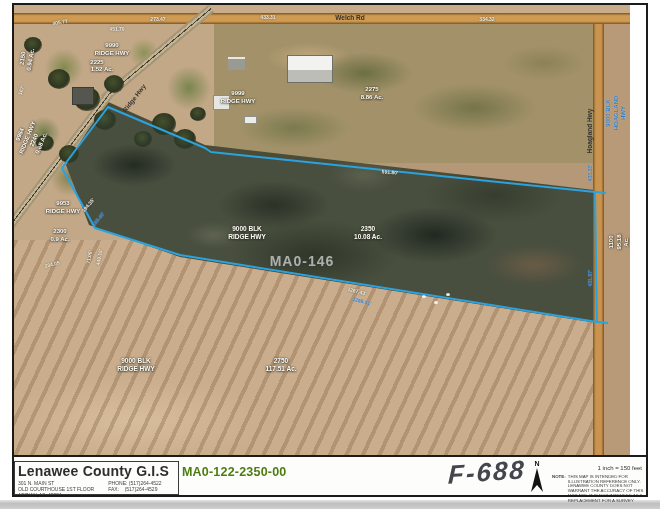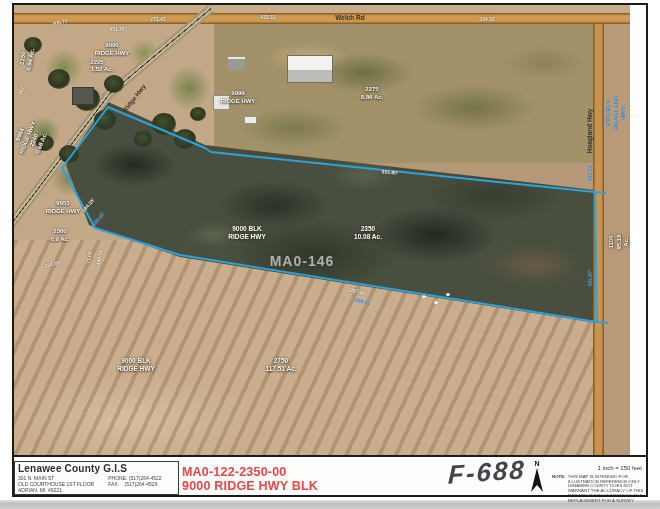--- a/index.html
+++ b/index.html
@@ -69,24 +69,24 @@
   .water{position:absolute;font-size:14px;font-weight:bold;color:rgba(187,192,190,.88);
        letter-spacing:1px;z-index:29;transform:translate(-50%,-50%);
        text-shadow:0 0 2px rgba(60,60,55,.5);white-space:nowrap;}
   
   #frame{position:absolute;left:12px;top:3px;width:636px;height:494px;box-sizing:border-box;
        border:2px solid #1b1b1b;z-index:50;pointer-events:none;}
   #footer{position:absolute;left:14px;top:455px;width:632px;height:40px;background:#fdfdfc;
        border-top:2px solid #1b1b1b;box-sizing:border-box;z-index:40;}
   #org-box{position:absolute;left:0px;top:4px;width:165px;height:34px;box-sizing:border-box;
        border:1.5px solid #3a3a3a;padding:1px 3px;}
-  #org-name{font-size:10px;font-weight:bold;color:#2e2e2e;letter-spacing:.2px;}
+  #org-name{font-size:14px;font-weight:bold;color:#2e2e2e;letter-spacing:.2px;}
   .tiny{font-size:5px;color:#444;line-height:6px;}
   #org-cols{display:flex;gap:14px;margin-top:1px;}
-  #parcel-id{position:absolute;left:168px;top:9px;color:#ef4444;font-weight:bold;
+  #parcel-id{position:absolute;left:168px;top:9px;color:#4d7c0f;font-weight:bold;
        font-size:12.5px;line-height:13.5px;letter-spacing:.2px;white-space:nowrap;}
   #handwriting{position:absolute;left:434px;top:0px;font-size:26px;font-style:italic;
        font-weight:bold;color:#45454d;transform:rotate(-4deg) skewX(-6deg);letter-spacing:2px;}
   #north{position:absolute;left:513px;top:3px;width:20px;text-align:center;}
   #north .n{font-size:7px;font-weight:bold;color:#111;line-height:7px;}
   #scale-line{position:absolute;right:4px;top:8px;font-size:6px;color:#333;}
   #note-block{position:absolute;left:538px;top:17px;width:132px;transform:scale(.73);
        transform-origin:0 0;font-size:6px;color:#3c3c3c;line-height:6.5px;display:flex;gap:3px;}
   #note-label{font-weight:bold;flex:0 0 auto;}
   #bottom-strip{position:absolute;left:0;top:500px;width:660px;height:9px;
@@ -205,21 +205,20 @@
         </div>
         <div>
           <div class="tiny"><span>PHONE:</span> <span>(517)264-4522</span></div>
           <div class="tiny"><span>FAX:</span>&nbsp;&nbsp;&nbsp;&nbsp;<span>(517)264-4529</span></div>
         </div>
       </div>
     </div>
 
     <div id="parcel-id">
       <div>MA0-122-2350-00</div>
-      <div>9000 RIDGE HWY BLK</div>
     </div>
 
     <div id="handwriting">F-688</div>
 
     <div id="north">
       <div class="n">N</div>
       <svg width="18" height="28" viewBox="0 0 18 28">
         <path d="M9 1 L15 25 L9 18 L3 25 Z" fill="#141414"></path>
       </svg>
     </div>

